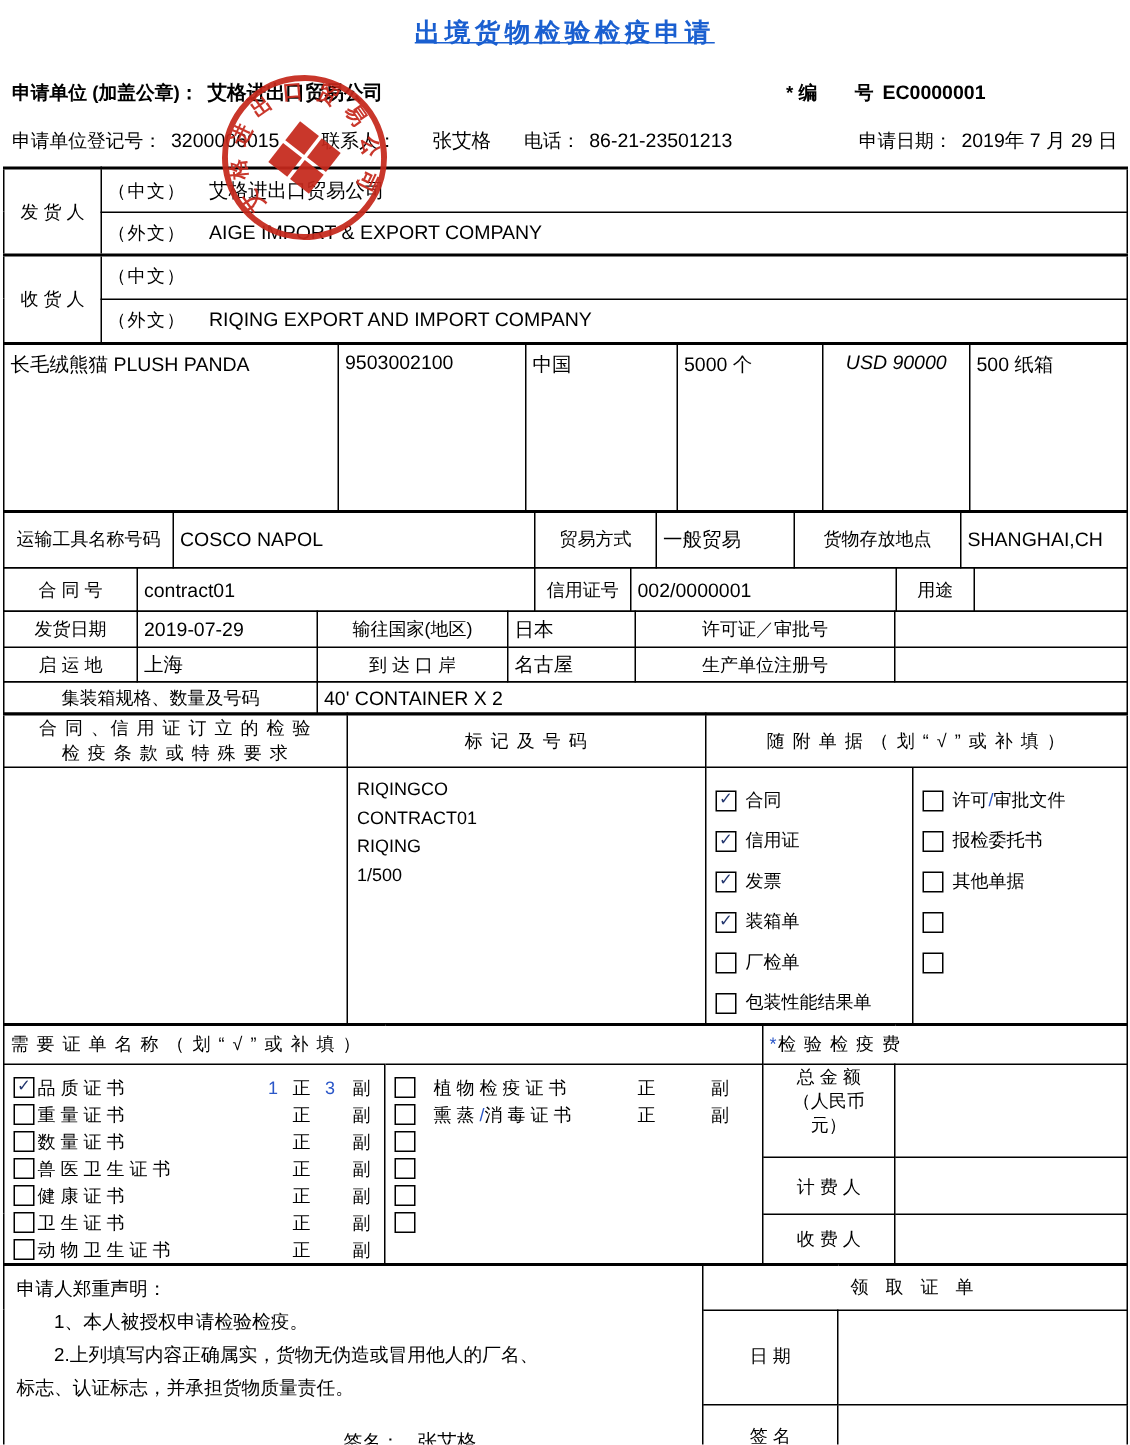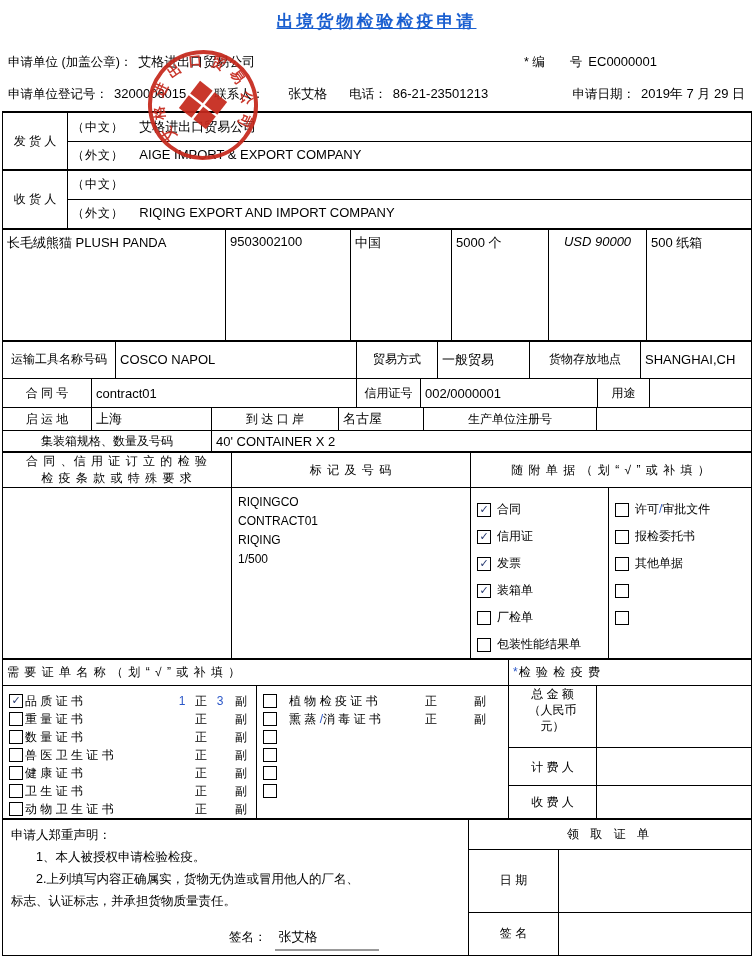--- a/index.html
+++ b/index.html
@@ -1,21 +1,21 @@
 <!DOCTYPE html>
 <html><head>
 <meta charset="utf-8">
 <style>
   html,body{margin:0;padding:0;background:#fff;}
   body{width:753px;height:963px;font-family:"Liberation Sans",sans-serif;color:#000;position:relative;overflow:hidden;}
   .page{position:relative;padding:6px 2px 0 2px;}
   .title{text-align:center;font-size:17px;font-weight:bold;letter-spacing:3px;color:#1a5fd0;margin:4px 0 10px 0;}
   .title span{text-decoration:underline;}
   .hline{display:flex;align-items:baseline;font-size:12.5px;margin:0 6px;}
-  .hline1{margin-top:20px;}
+  .hline1{margin-top:20px;font-weight:bold;}
   .hline2{margin-top:14px;margin-bottom:8px;}
   .hl-gap{margin-left:8px;}
   .hl-val{margin-left:6px;font-size:13px;}
   .spacer{flex:1;}
   table{border-collapse:collapse;width:749px;table-layout:fixed;margin-left:0;}
   table.stack{margin-top:-1px;}
   td{border:1px solid #000;font-size:12px;padding:0 4px;overflow:hidden;vertical-align:middle;}
   .c{text-align:center;}
   .val{font-size:13px;}
   
@@ -204,20 +204,28 @@
   <table class="stack">
     <colgroup>
         <col style="width:89px;">
         <col style="width:120px;">
         <col style="width:127px;">
         <col style="width:85px;">
         <col style="width:173px;">
         <col style="width:155px;">
       </colgroup>
     <tbody>
+        <tr style="height:24px;">
+      <td class="c">发货日期</td>
+      <td class="val">2019-07-29</td>
+      <td class="c">输往国家(地区)</td>
+      <td class="val">日本</td>
+      <td class="c">许可证／审批号</td>
+      <td class="val"></td>
+    </tr>
     <tr style="height:23px;">
       <td class="c">启 运 地</td>
       <td class="val">上海</td>
       <td class="c">到 达 口 岸</td>
       <td class="val">名古屋</td>
       <td class="c">生产单位注册号</td>
       <td class="val"></td>
     </tr>
   </tbody>
     </table>

